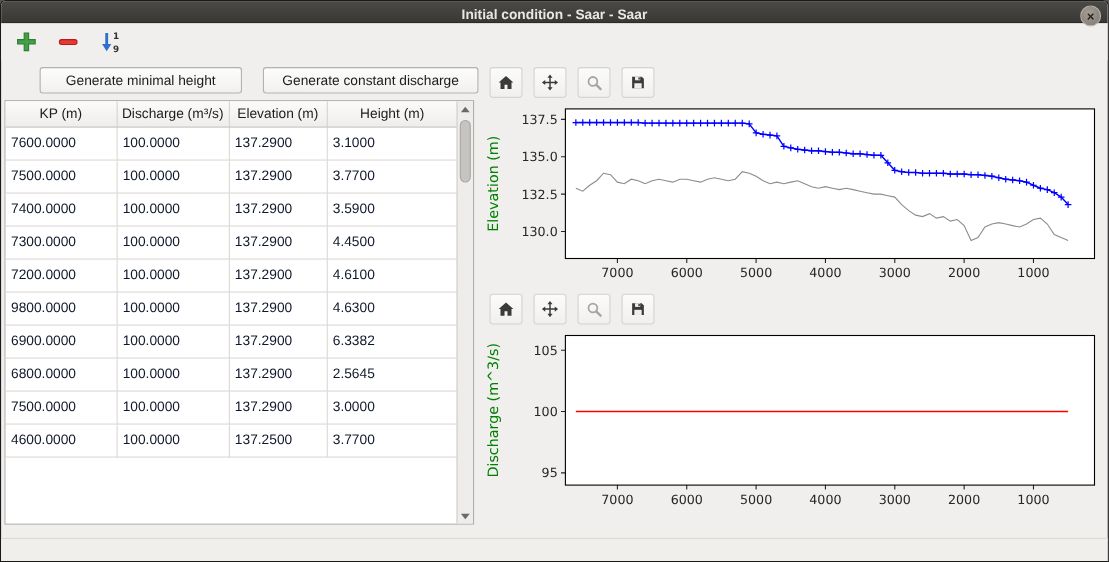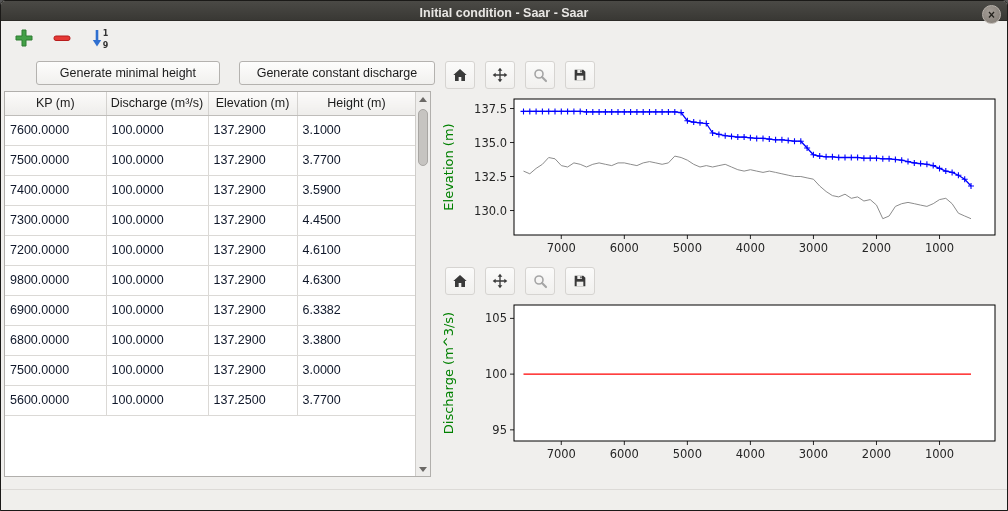--- a/index.html
+++ b/index.html
@@ -179,30 +179,30 @@
               <tr>
                 <td>6900.0000</td>
                 <td>100.0000</td>
                 <td>137.2900</td>
                 <td>6.3382</td>
               </tr>
               <tr>
                 <td>6800.0000</td>
                 <td>100.0000</td>
                 <td>137.2900</td>
-                <td>3.3800</td>
+                <td>2.5645</td>
               </tr>
               <tr>
                 <td>7500.0000</td>
                 <td>100.0000</td>
                 <td>137.2900</td>
                 <td>3.0000</td>
               </tr>
               <tr>
-                <td>5600.0000</td>
+                <td>4600.0000</td>
                 <td>100.0000</td>
                 <td>137.2500</td>
                 <td>3.7700</td>
               </tr>
             </tbody>
         </table>
         <div class="vscroll">
           <div class="sb-btn">
               <div class="tri-up"></div>
             </div>

